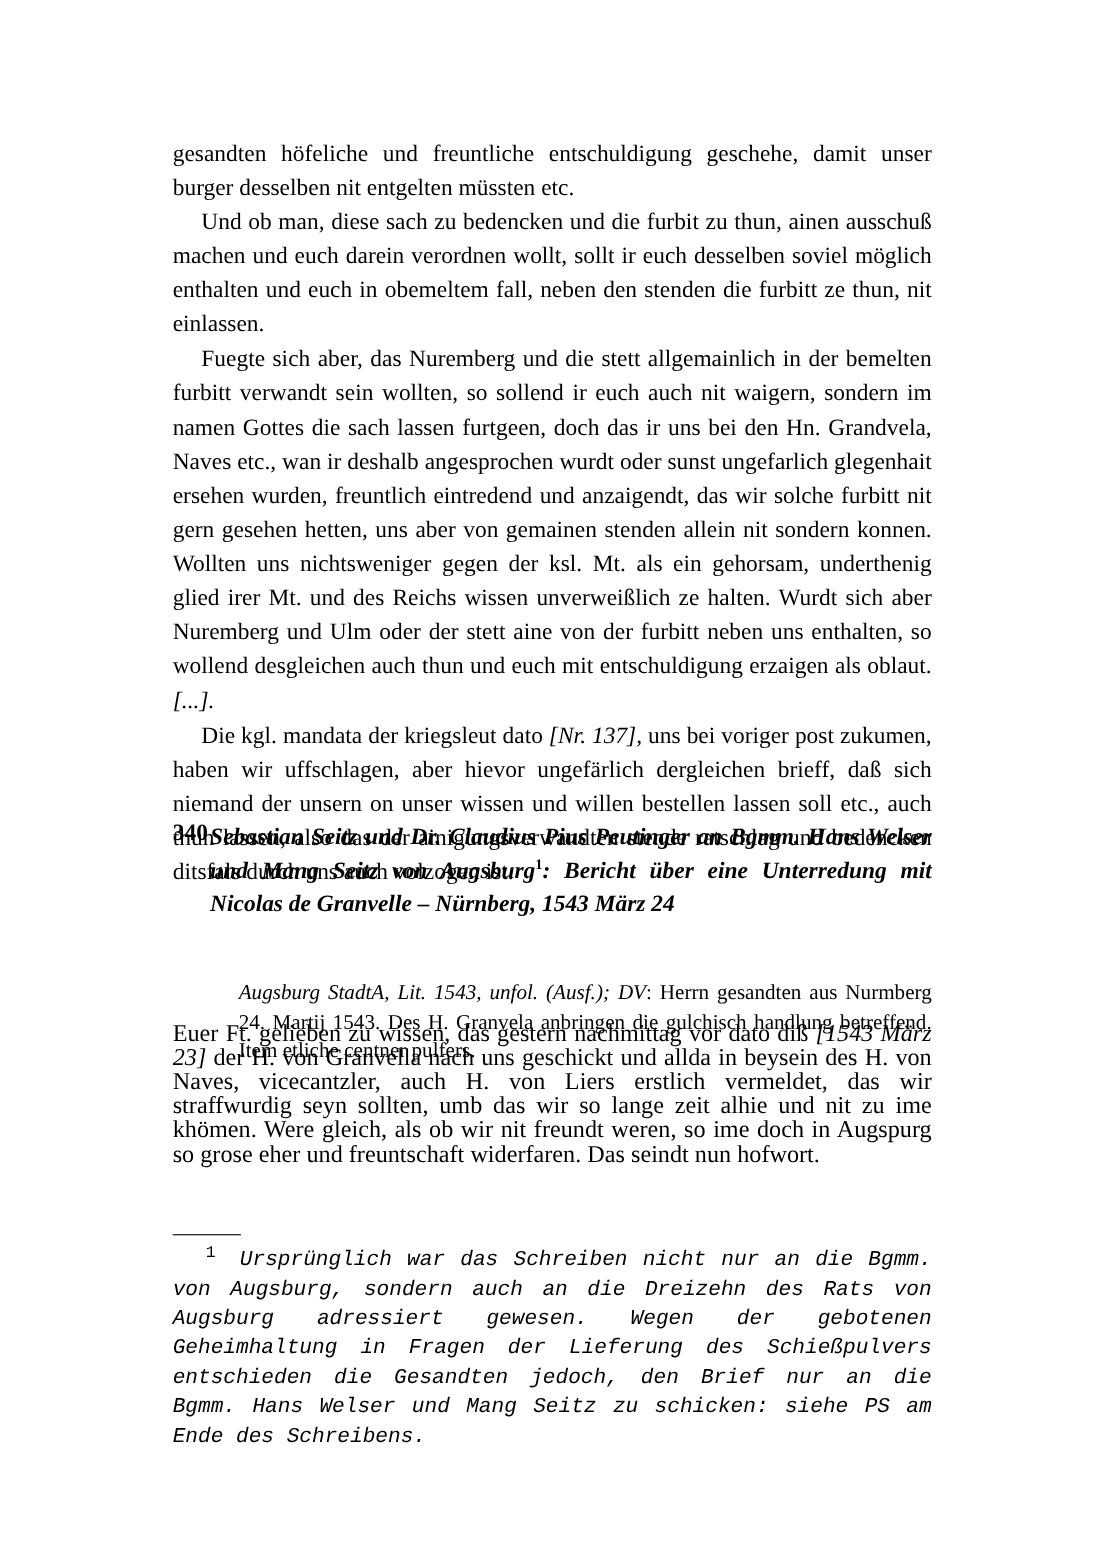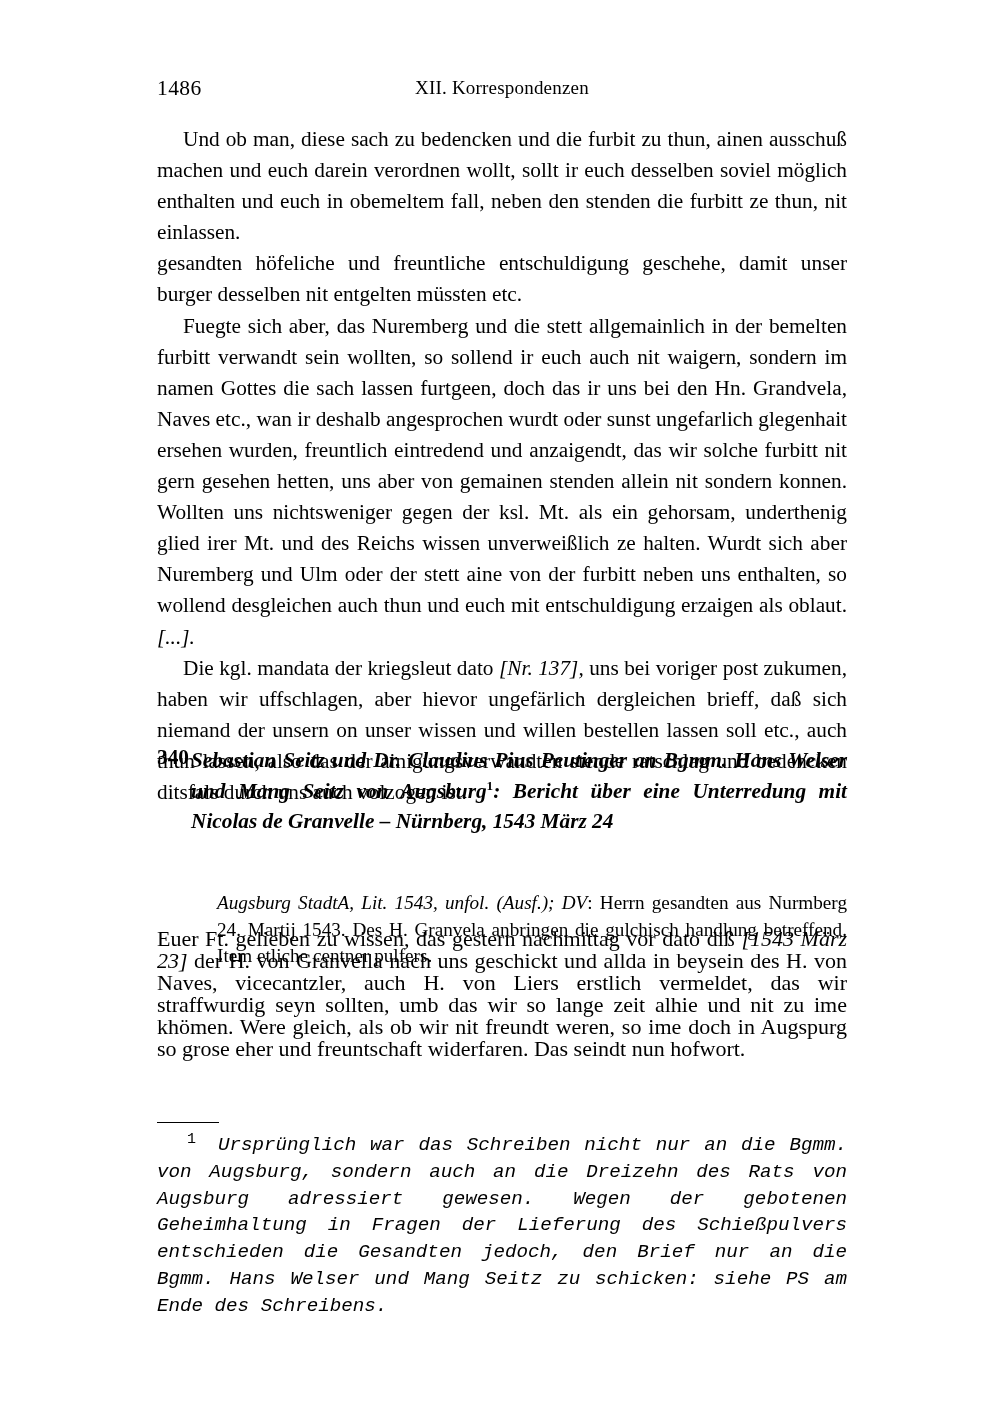--- a/index.html
+++ b/index.html
@@ -159,33 +159,29 @@
     line-height: 0;
     margin-left: 30px;
     margin-right: 22px;
   }
 </style>
 </head>
 <body>
 
 <div class="page">
 
-  <div class="runhead">
-    <span class="folio">1486</span>
-    <span class="title">XII. Korrespondenzen</span>
-  </div>
 
   <div class="column">
+
+    <p class="body noindent">
+      <span>gesandten höfeliche und freuntliche entschuldigung geschehe, damit unser burger desselben nit entgelten müssten etc.</span>
+    </p>
 
     <p class="body indent">
       <span>Und ob man, diese sach zu bedencken und die furbit zu thun, ainen ausschuß machen und euch darein verordnen wollt, sollt ir euch desselben soviel möglich enthalten und euch in obemeltem fall, neben den stenden die furbitt ze thun, nit einlassen.</span>
-    </p>
-
-    <p class="body noindent">
-      <span>gesandten höfeliche und freuntliche entschuldigung geschehe, damit unser burger desselben nit entgelten müssten etc.</span>
     </p>
 
     <p class="body indent">
       <span>Fuegte sich aber, das Nuremberg und die stett allgemainlich in der bemelten furbitt verwandt sein wollten, so sollend ir euch auch nit waigern, sondern im namen Gottes die sach lassen furtgeen, doch das ir uns bei den Hn. Grandvela, Naves etc., wan ir deshalb angesprochen wurdt oder sunst ungefarlich glegenhait ersehen wurden, freuntlich eintredend und anzaigendt, das wir solche furbitt nit gern gesehen hetten, uns aber von gemainen stenden allein nit sondern konnen. Wollten uns nichtsweniger gegen der ksl. Mt. als ein gehorsam, underthenig glied irer Mt. und des Reichs wissen unverweißlich ze halten. Wurdt sich aber Nuremberg und Ulm oder der stett aine von der furbitt neben uns enthalten, so wollend desgleichen auch thun und euch mit entschuldigung erzaigen als oblaut. </span><i>[...].</i><span></span>
     </p>
 
     <p class="body indent">
       <span>Die kgl. mandata der kriegsleut dato </span><i>[Nr. 137],</i><span> uns bei voriger post zukumen, haben wir uffschlagen, aber hievor ungefärlich dergleichen brieff, daß sich niemand der unsern on unser wissen und willen bestellen lassen soll etc., auch thun lassen, also das der ainigungsverwandten stende ratschlag und bedencken ditsfals durch uns auch volzogen ist.</span>
     </p>
 

